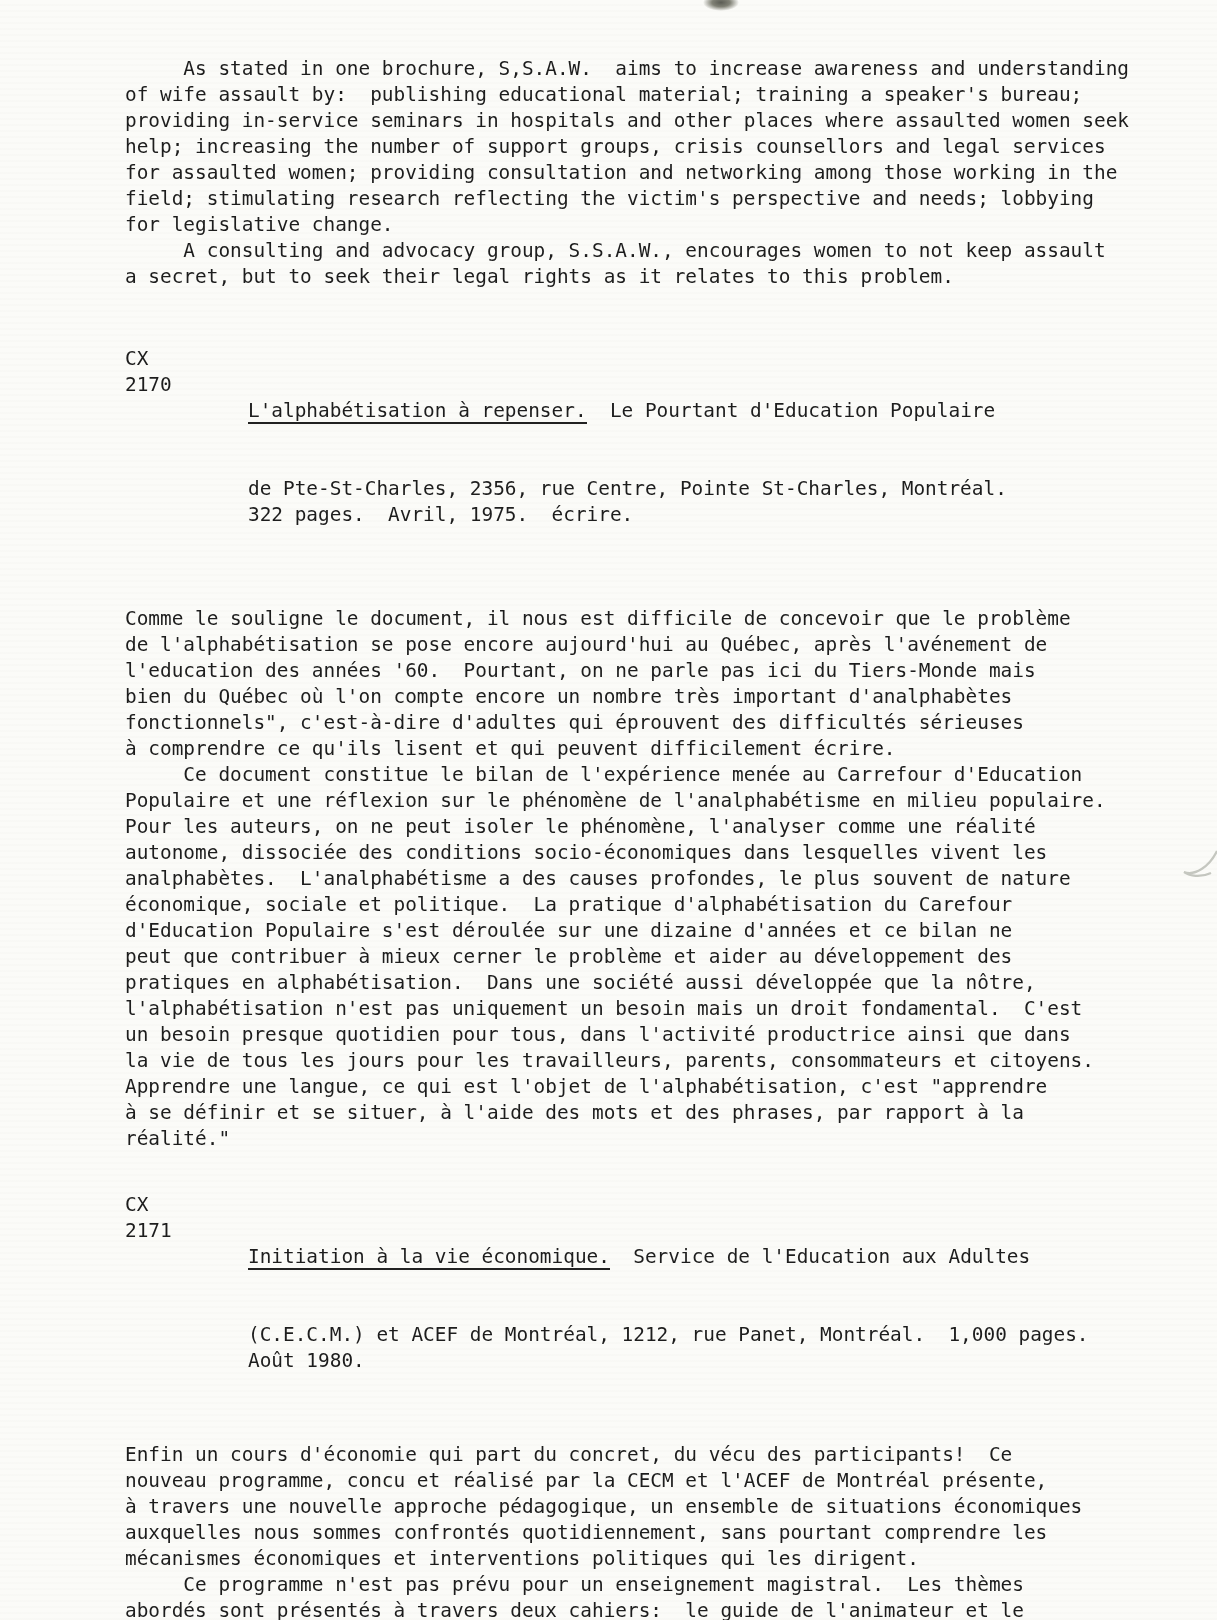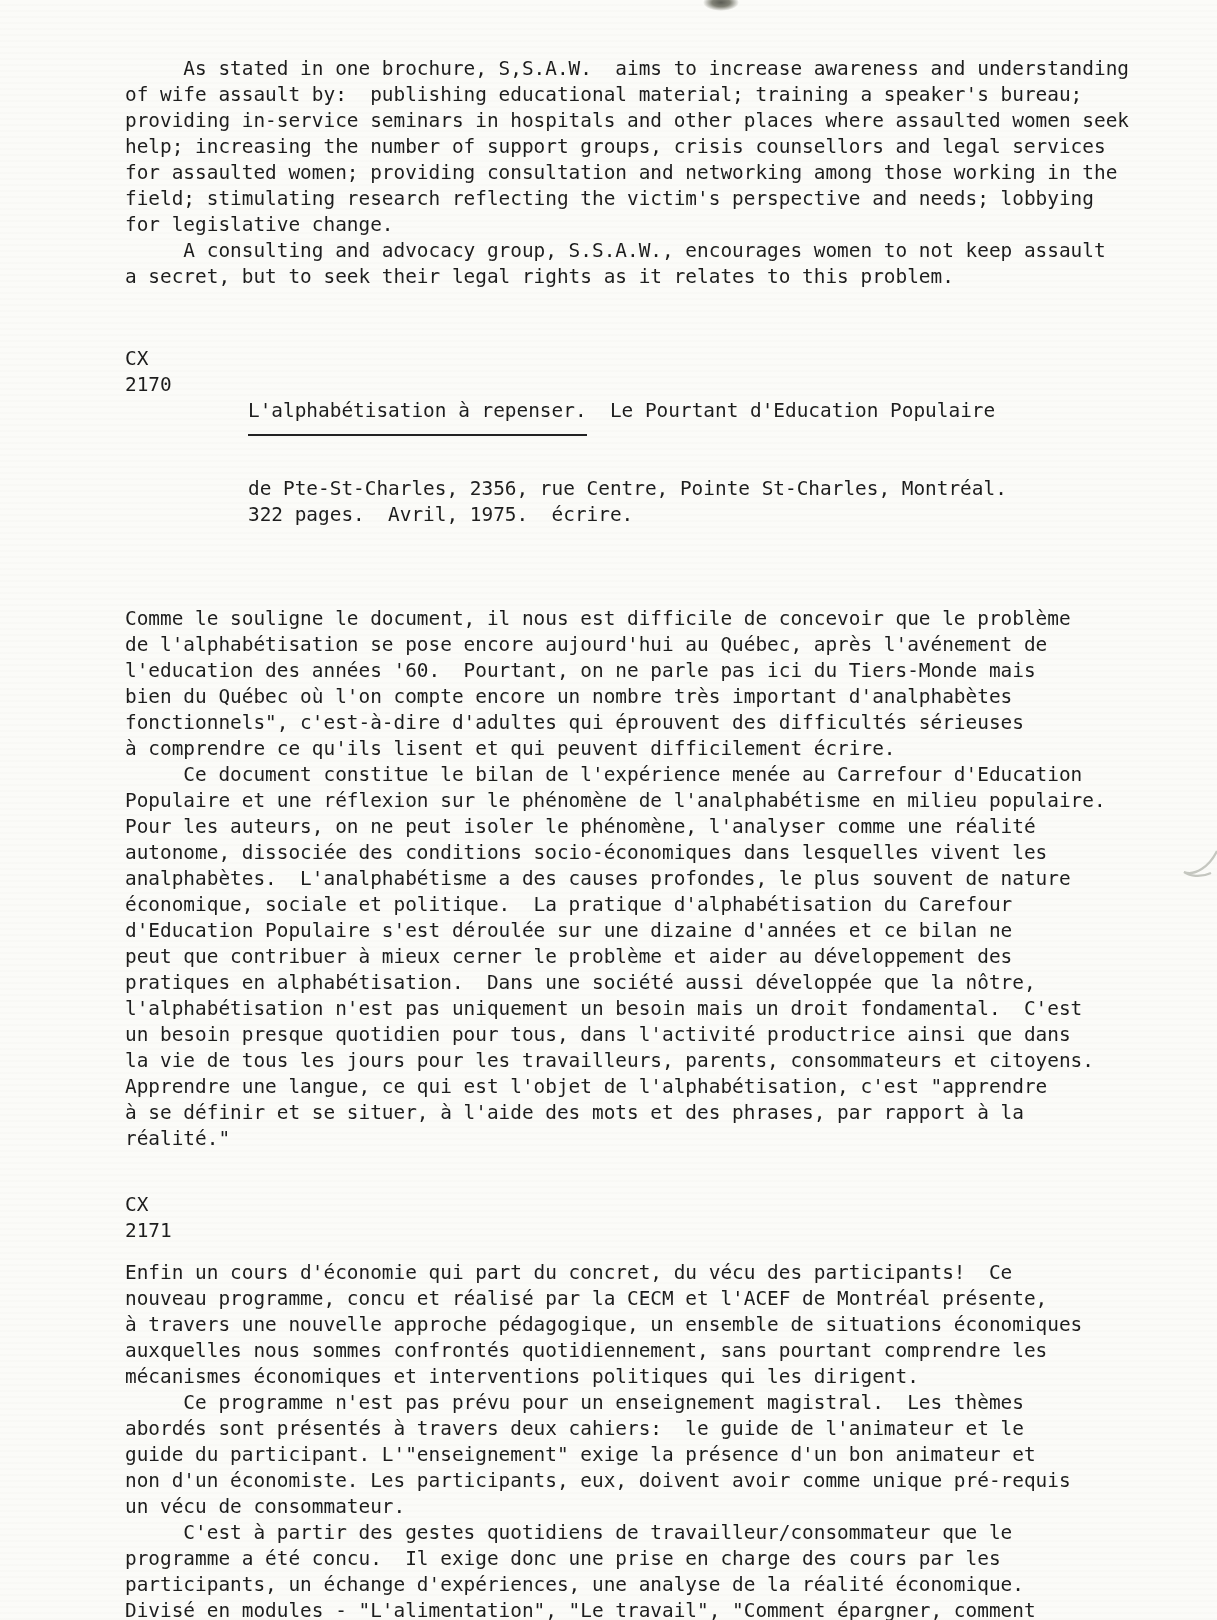--- a/index.html
+++ b/index.html
@@ -25,21 +25,21 @@
   .content { padding: 56px 60px 0 125px; }
 
   .tw { white-space: pre; }
 
   .entry { display: flex; margin-top: 56px; gap: 13px; }
   .entry.entry-2 { margin-top: 40px; }
   .entry-label { width: 110px; white-space: pre; flex: 0 0 110px; }
   .entry-cite { white-space: pre; }
   .title-underline {
     border-bottom: 2px solid #222;
-    padding-bottom: 12px;
+    padding-bottom: 0;
   }
 
   .body-block { white-space: pre; margin-top: 26px; }
   .body-block.body-2 { margin-top: 16px; }
 
   .smudge-top {
     position: absolute;
     top: -6px;
     left: 703px;
     width: 36px;
@@ -106,20 +106,25 @@
 l'alphabétisation n'est pas uniquement un besoin mais un droit fondamental.  C'est
 un besoin presque quotidien pour tous, dans l'activité productrice ainsi que dans
 la vie de tous les jours pour les travailleurs, parents, consommateurs et citoyens.
 Apprendre une langue, ce qui est l'objet de l'alphabétisation, c'est "apprendre
 à se définir et se situer, à l'aide des mots et des phrases, par rapport à la
 réalité."</div>
 
     <div class="entry entry-2">
       <div class="entry-label">CX
 2171</div>
+      <div class="entry-cite">
+        <div class="cite-line1"><span class="title-underline">Initiation à la vie économique.</span><span>  Service de l'Education aux Adultes</span></div>
+        <div class="tw">(C.E.C.M.) et ACEF de Montréal, 1212, rue Panet, Montréal.  1,000 pages.
+Août 1980.</div>
+      </div>
     </div>
 
     <div class="body-block body-2">Enfin un cours d'économie qui part du concret, du vécu des participants!  Ce
 nouveau programme, concu et réalisé par la CECM et l'ACEF de Montréal présente,
 à travers une nouvelle approche pédagogique, un ensemble de situations économiques
 auxquelles nous sommes confrontés quotidiennement, sans pourtant comprendre les
 mécanismes économiques et interventions politiques qui les dirigent.
      Ce programme n'est pas prévu pour un enseignement magistral.  Les thèmes
 abordés sont présentés à travers deux cahiers:  le guide de l'animateur et le
 guide du participant. L'"enseignement" exige la présence d'un bon animateur et

